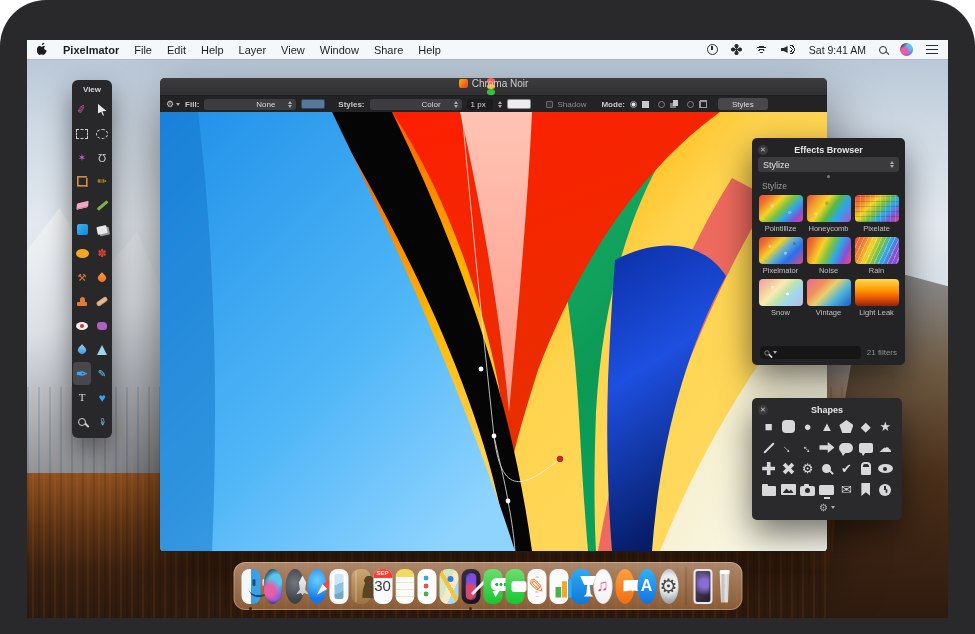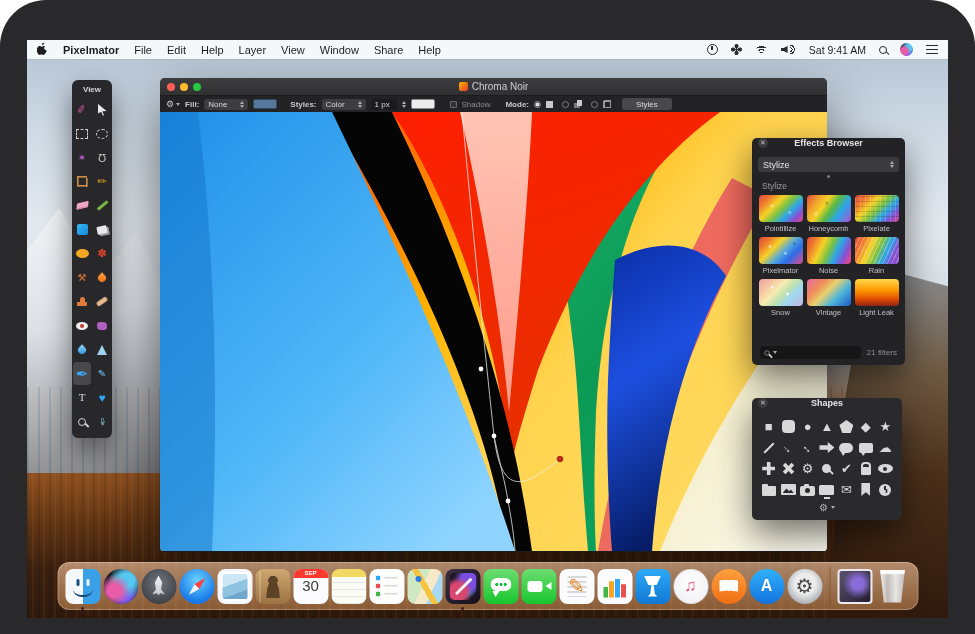--- a/index.html
+++ b/index.html
@@ -92,29 +92,29 @@
   .tc-eye{width:12px;height:8px;background:#f0f0f0;border-radius:50%;position:relative;}
   .tc-eye::after{content:"";position:absolute;left:4px;top:2px;width:4px;height:4px;border-radius:50%;background:#c23b2e;}
   .tc-sponge{width:10px;height:8px;background:#b05fc2;border-radius:3px 4px 3px 4px;}
   .tc-cone{width:0;height:0;border-left:5px solid transparent;border-right:5px solid transparent;border-bottom:10px solid #9fd4f0;}
   .tc-mag{width:8px;height:8px;border:1.5px solid #d0d0d0;border-radius:50%;position:relative;}
   .tc-mag::after{content:"";position:absolute;width:1.5px;height:5px;background:#d0d0d0;transform:rotate(-45deg);right:-2.5px;bottom:-3.5px;}
 
   
   .window{position:absolute;left:133px;top:38px;width:667px;height:474px;border-radius:5px;overflow:hidden;
     box-shadow:0 24px 55px rgba(0,0,0,.55);z-index:10;background:#1c1c1e;}
-  .titlebar{height:18px;background:linear-gradient(#3d3d40,#303033);display:flex;align-items:center;padding:0 7px;position:relative;border-bottom:1px solid #1c1c1c;}
+  .titlebar{height:18px;background:linear-gradient(#3d3d40,#303033);display:flex;align-items:center;padding:0 7px;position:relative;border-bottom:1px solid #1c1c1c;flex-direction:column;}
   .tl{width:8px;height:8px;border-radius:50%;margin-right:5px;}
   .tl-close{background:#ff5f57;}.tl-min{background:#febc2e;}.tl-zoom{background:#28c840;}
   .win-title{position:absolute;left:0;right:0;text-align:center;font-size:10px;color:#cfcfd2;display:flex;align-items:center;justify-content:center;gap:4px;pointer-events:none;}
   .doc-icon{width:9px;height:9px;border-radius:2px;background:linear-gradient(135deg,#ffb300,#e5392b);display:inline-block;}
   .toolbar{height:16px;background:#232326;display:flex;align-items:center;gap:5px;padding:0 6px;font-size:8px;color:#bdbdbd;}
   .tb-label{font-weight:bold;color:#c9c9c9;}
   .dd{background:#3d3d41;border-radius:3px;height:11px;display:flex;align-items:center;padding:0 4px;gap:4px;color:#d8d8d8;}
-  .dd .dd-val{min-width:28px;}
+  .dd .dd-val{min-width:28px;margin-left:48px;}
   .stp{display:flex;flex-direction:column;justify-content:center;gap:1px;}
   .stp::before,.stp::after{content:"";width:0;height:0;border-left:2.5px solid transparent;border-right:2.5px solid transparent;}
   .stp::before{border-bottom:3px solid #aeaeae;}
   .stp::after{border-top:3px solid #aeaeae;}
   .gear-mini{color:#c9c9c9;font-size:9px;display:flex;align-items:center;gap:2px;}
   .chev-dn{width:0;height:0;border-left:2.5px solid transparent;border-right:2.5px solid transparent;border-top:3px solid #aeaeae;display:inline-block;}
   .sw{width:24px;height:10px;border-radius:2px;border:1px solid rgba(0,0,0,.4);}
   .sw-fill{background:#56789b;}
   .sw-stroke{background:#ededed;}
   .num-field{background:#1b1b1d;border-radius:3px;height:11px;display:flex;align-items:center;padding:0 4px;color:#d8d8d8;min-width:26px;}
@@ -130,21 +130,21 @@
   .moutl{width:8px;height:8px;position:relative;}
   .moutl::before,.moutl::after{content:"";position:absolute;width:5.5px;height:5.5px;border:1px solid #9a9a9a;}
   .moutl::before{left:0;bottom:0;}
   .moutl::after{right:0;top:0;}
   .btn{background:#48484c;border-radius:3px;padding:1.5px 14px;font-size:8px;color:#dcdcdc;margin-left:6px;}
   .canvas{position:relative;height:439px;background:#111;}
   .canvas svg{display:block;}
 
   
   .panel{position:absolute;background:#232325;border-radius:5px;box-shadow:0 14px 34px rgba(0,0,0,.55);z-index:20;}
-  .panel-head{height:17px;display:flex;align-items:flex-start;padding:0 6px;position:relative;}
+  .panel-head{height:17px;display:flex;align-items:flex-end;padding:0 6px;position:relative;}
   .pclose{width:10px;height:10px;border-radius:50%;background:#3c3c3f;color:#c2c2c2;font-size:7px;line-height:10px;text-align:center;}
   .pclose::before{content:"✕";}
   .panel-title{position:absolute;left:0;right:0;text-align:center;font-size:9px;color:#e6e6e6;font-weight:bold;pointer-events:none;}
   .fx-panel{left:725px;top:98px;width:153px;height:227px;}
   .dd-big{margin:2px 6px 3px;height:15px;background:#3b3b3e;border-radius:3px;font-size:9px;color:#e2e2e2;display:flex;align-items:center;padding:0 5px;}
   .dd-big .spacer{flex:1;}
   .pdot{width:3px;height:3px;background:#7c7c7c;border-radius:50%;margin:2px auto 1px;}
   .section-label{font-size:8.5px;color:#9c9c9c;margin:3px 10px 4px;}
   .fx-grid{display:grid;grid-template-columns:repeat(3,44px);justify-content:center;column-gap:4px;row-gap:4px;}
   .fx-item{width:44px;}
@@ -198,21 +198,21 @@
   .sc-disp::after{content:"";position:absolute;left:4.5px;bottom:-4px;width:6px;height:2px;background:#d8d8d8;box-shadow:2px -2px 0 -1px #d8d8d8,-2px -2px 0 -1px #d8d8d8;}
   .sc-book{width:9px;height:13px;clip-path:polygon(0 0,100% 0,100% 100%,50% 72%,0 100%);}
   .sc-clock{width:12px;height:12px;border-radius:50%;}
   .sc-clock::after{content:"";position:absolute;left:5.2px;top:2.5px;width:1.6px;height:4px;background:#2a2a2c;box-shadow:1.5px 3px 0 -0.2px #2a2a2c;}
   .shapes-footer{display:flex;align-items:center;justify-content:center;gap:3px;margin-top:3px;color:#b5b5b5;font-size:10px;}
 
   
   .dock{position:absolute;left:50%;transform:translateX(-50%);bottom:8px;display:flex;align-items:center;gap:3px;
     padding:5px 8px;background:linear-gradient(180deg,rgba(255,205,165,.62),rgba(212,145,85,.55));
     border-radius:12px;box-shadow:inset 0 0 0 1px rgba(255,255,255,.28),0 2px 10px rgba(60,30,10,.35);z-index:35;}
-  .dock-item{width:35px;height:35px;position:relative;flex:0 0 auto;}
+  .dock-item{width:19px;height:35px;position:relative;flex:0 0 auto;}
   .di{position:absolute;inset:0;border-radius:8px;}
   .run-dot{position:absolute;left:50%;bottom:-6px;width:3px;height:3px;border-radius:50%;background:#40201a;transform:translateX(-50%);display:none;}
   .run-dot.on{display:block;}
   .dock-sep{width:1px;height:38px;background:rgba(90,50,20,.4);margin:0 4px;flex:0 0 auto;}
   .dk-glyph{position:absolute;inset:0;display:flex;align-items:center;justify-content:center;font-size:16px;font-style:normal;}
   .dk-cal-month,.dk-cal-day{position:absolute;left:0;right:0;text-align:center;pointer-events:none;}
   .dk-cal-month{top:1px;font-size:6px;font-weight:bold;color:#fff;}
   .dk-cal-day{top:8px;font-size:15px;color:#3a3a3a;font-weight:300;}
 
   .dk-finder{background:linear-gradient(90deg,#f5f8fb 0 50%,#3aa0e8 50% 100%);border-radius:8px;}

